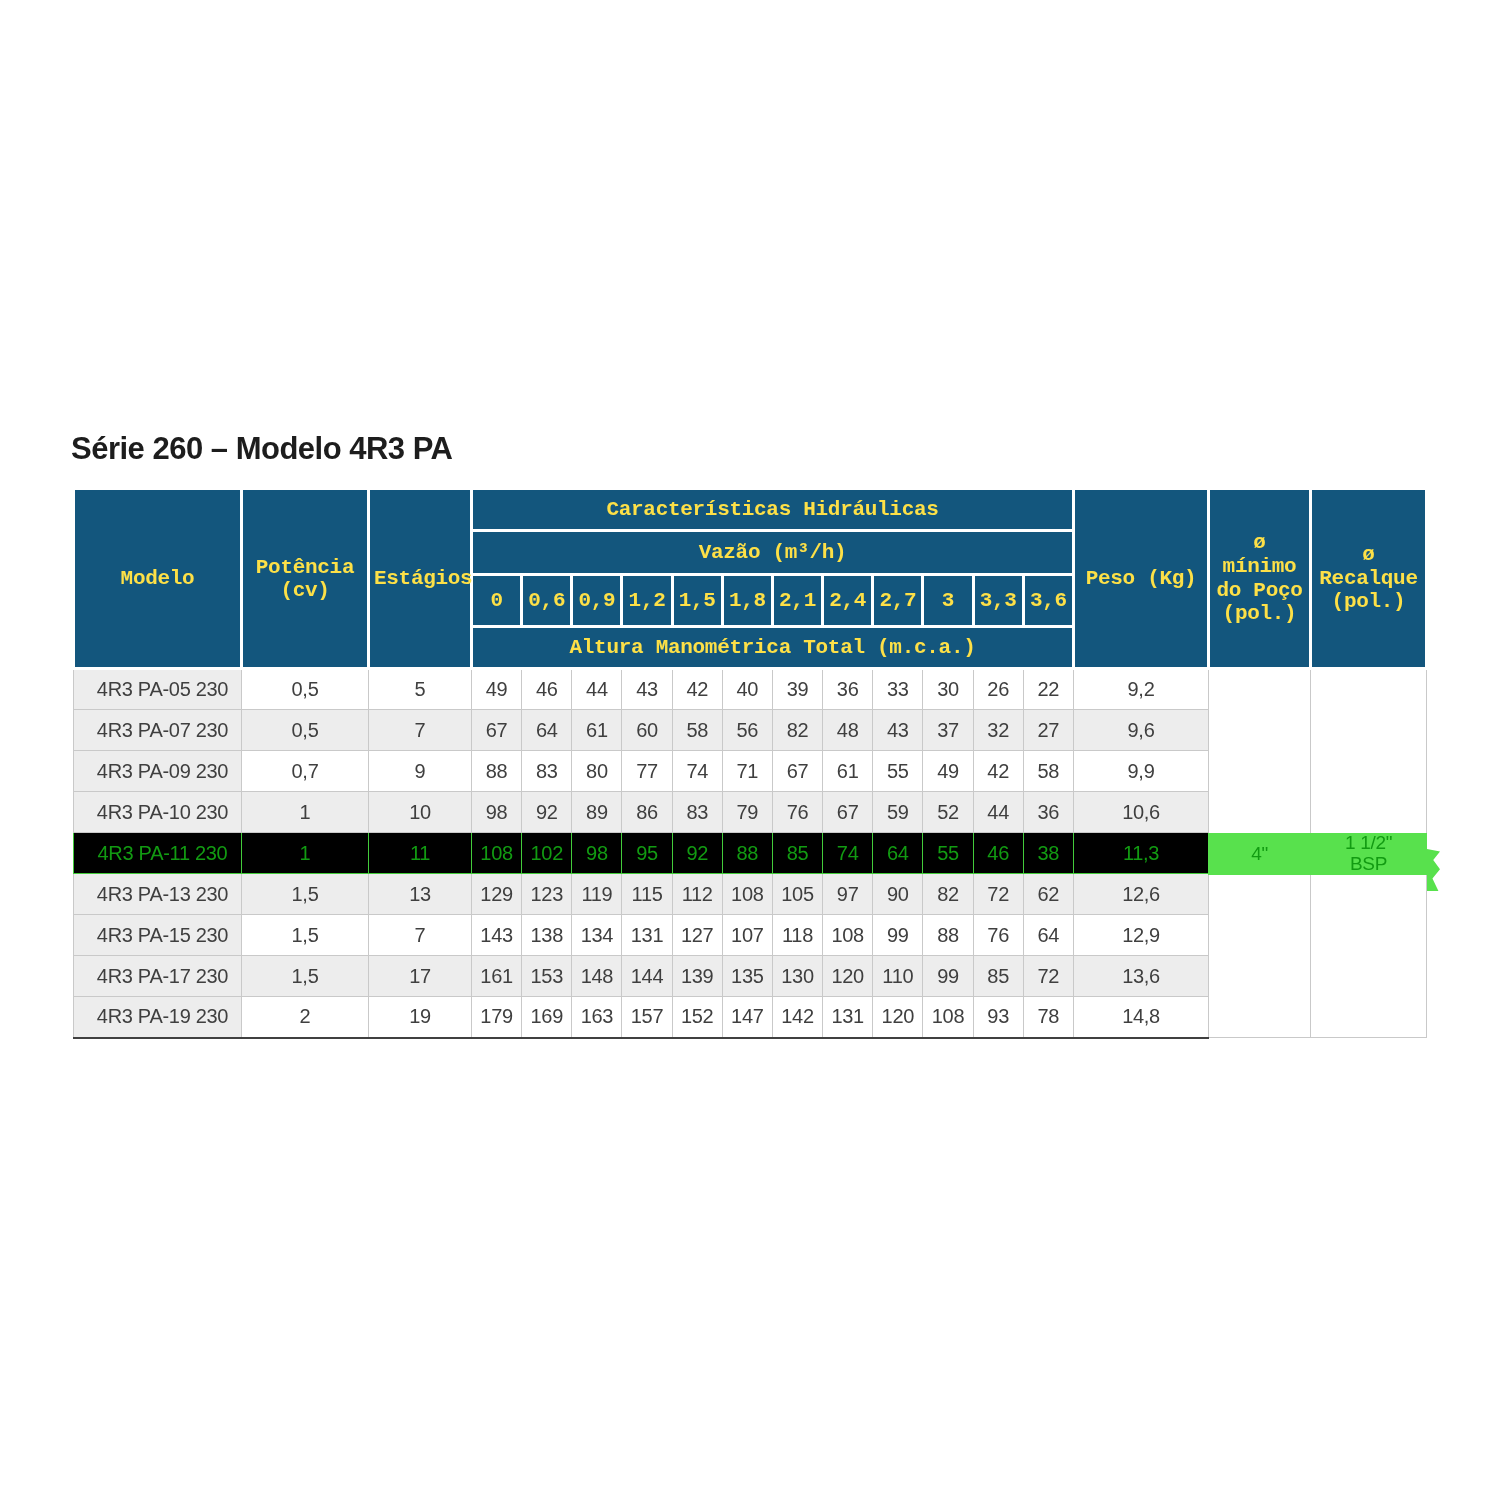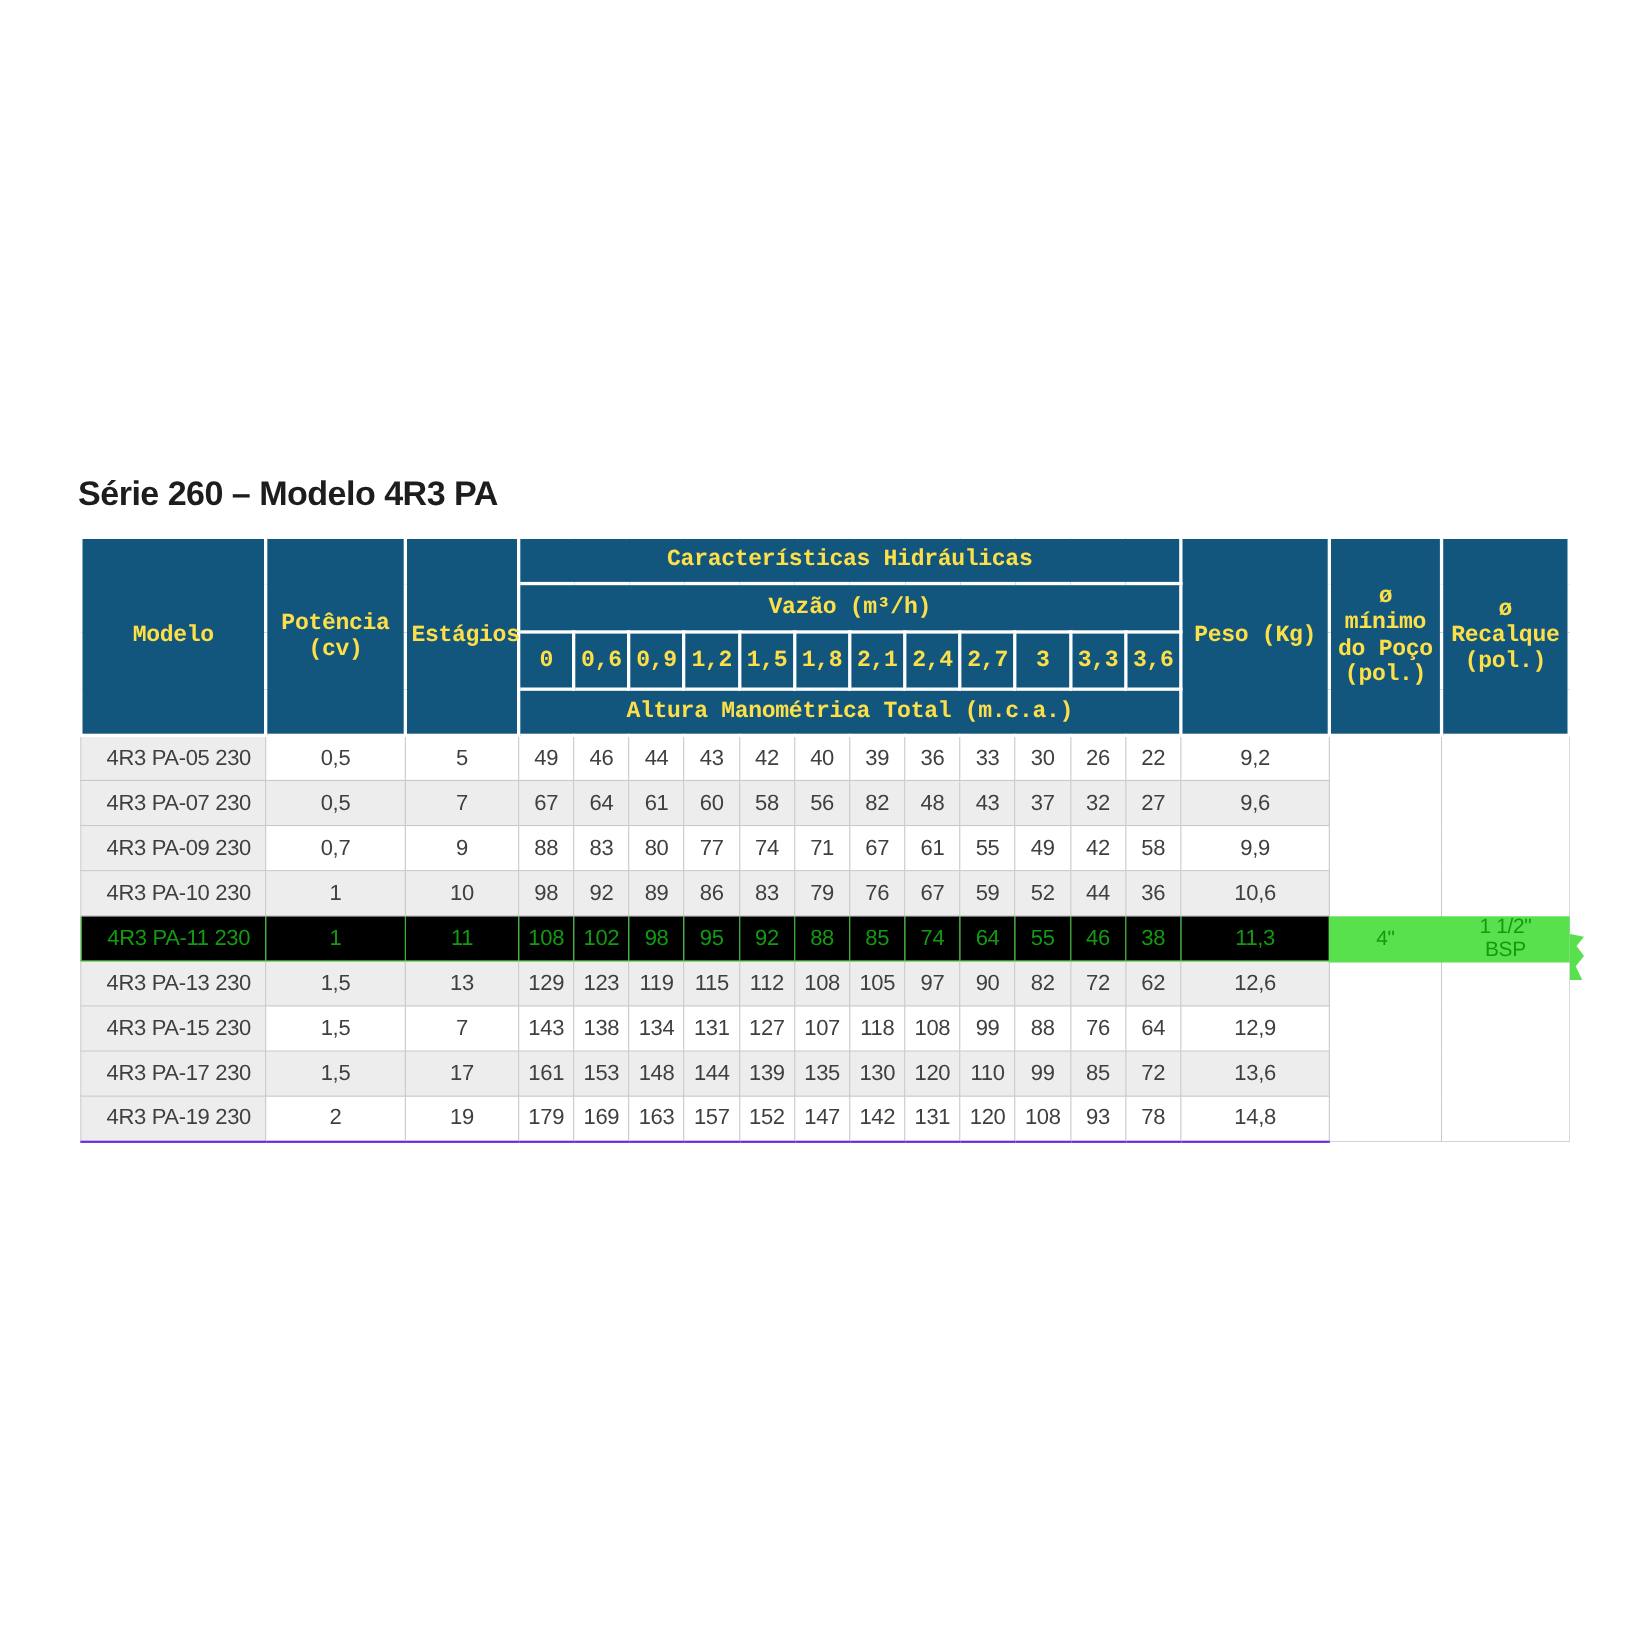--- a/index.html
+++ b/index.html
@@ -53,21 +53,21 @@
   tbody td {
     border: 1px solid #c9c9c9;
     text-align: center;
     vertical-align: middle;
     height: 41px;
     font-size: 20px;
     color: #3f3f3f;
     padding: 0 2px;
     background: #ffffff;
   }
-  tbody tr:last-child td { border-bottom: 2px solid #6d28d9; margin-top: 12px; }
+  tbody tr:last-child td { border-bottom: 2px solid #404040; margin-top: 12px; }
   tbody tr.stripe td { background: #ededed; }
   tbody td.model { background: #ededed; padding-left: 12px; }
 
   
   tbody td.span-cell {
     background: #ffffff;
     position: relative;
     padding: 0;
     overflow: visible;
   }

